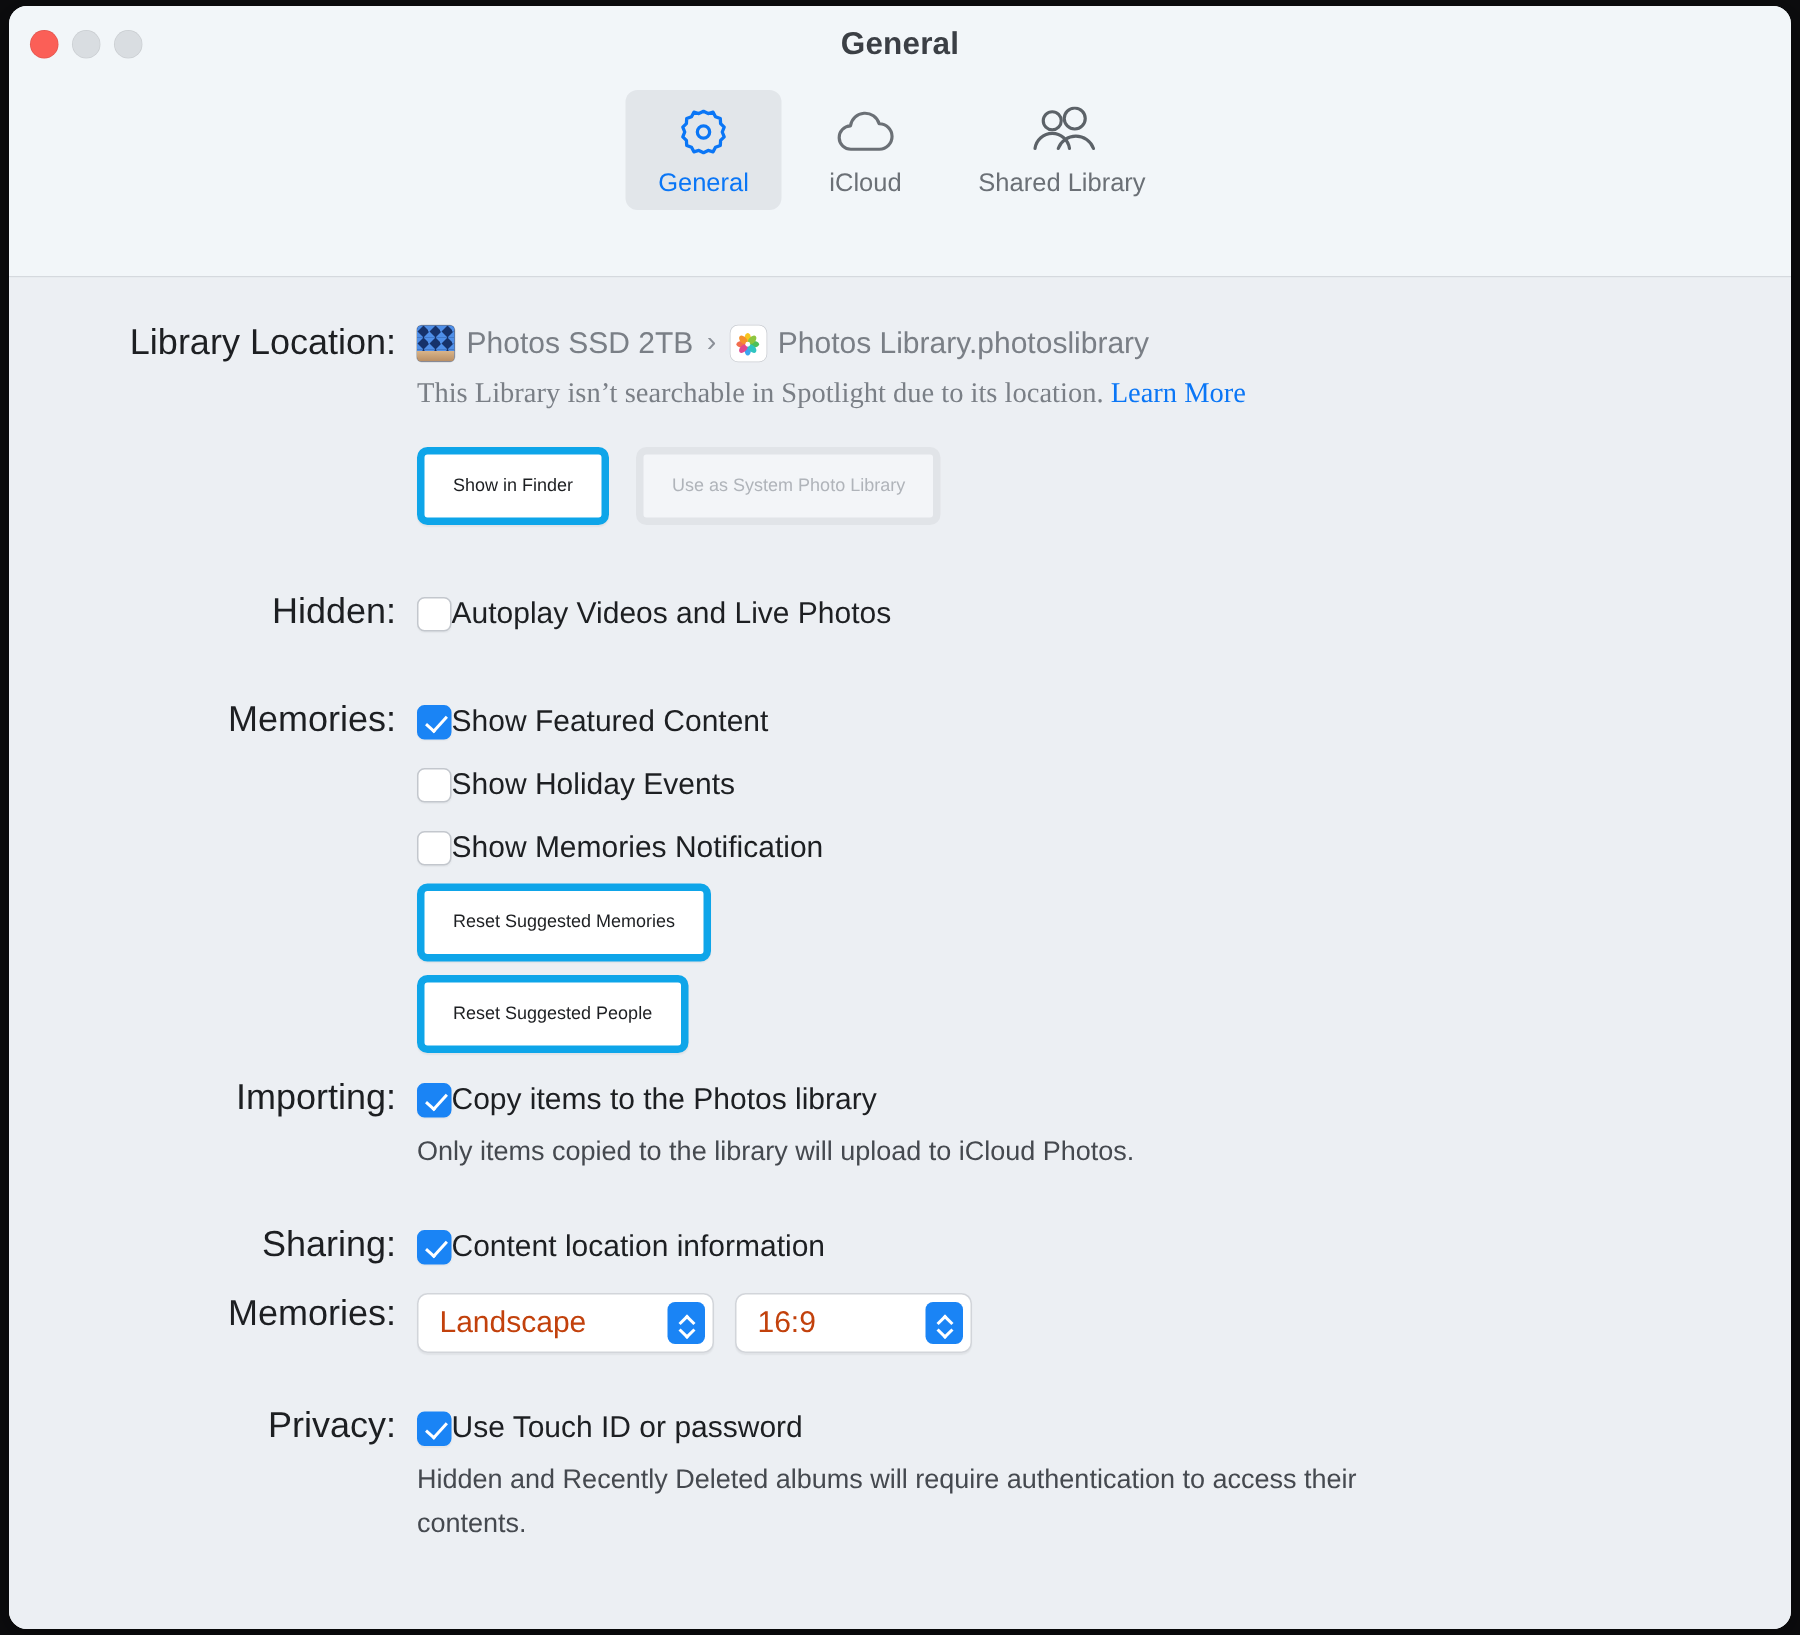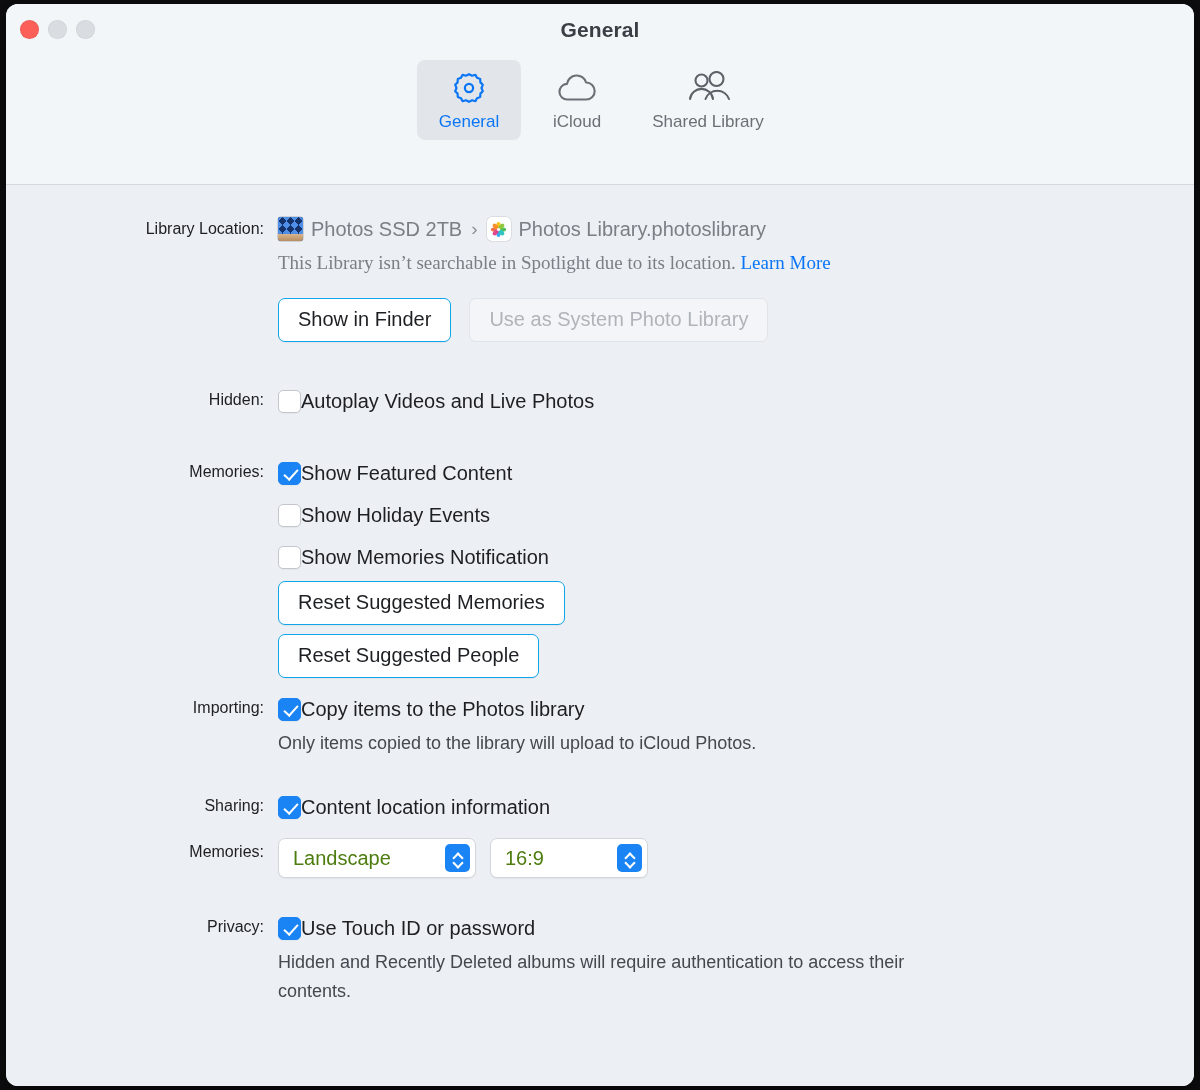--- a/index.html
+++ b/index.html
@@ -91,21 +91,21 @@
   }
 
   .row {
     display: flex;
     align-items: flex-start;
   }
   .row-label {
     width: 272px;
     text-align: right;
     padding-right: 14px;
-    font-size: 16px;
+    font-size: 24px;
     color: #1d1f22;
     flex: 0 0 272px;
     line-height: 28px;
   }
   .row-body { flex: 1; min-width: 0; }
 
   
   .lib-path {
     display: flex;
     align-items: center;
@@ -158,24 +158,24 @@
     color: #7a7f86;
     line-height: 30px;
     margin-top: 5px;
     font-family: Liberation Serif, serif;
   }
   .link { color: #0a76f6; cursor: pointer; }
 
   .btn-row { display: flex; gap: 18px; margin-top: 20px; }
 
   .btn {
-    font-size: 20px;
+    font-size: 12px;
     color: #1d1f22;
     background: #ffffff;
-    border: 1px solid #0ea5e9;
+    border: 5px solid #0ea5e9;
     border-radius: 7px;
     padding: 7px 19px 9px;
     line-height: 26px;
     cursor: default;
     white-space: nowrap;
     box-shadow: 0 1px 1px rgba(0,0,0,.05);
   }
   .btn.disabled {
     color: #b0b4ba;
     background: #f3f5f8;
@@ -230,21 +230,21 @@
     justify-content: space-between;
     background: #ffffff;
     border: 1px solid #d2d5da;
     border-radius: 7px;
     height: 40px;
     padding: 0 5px 0 14px;
     gap: 12px;
     cursor: default;
     box-shadow: 0 1px 1px rgba(0,0,0,.05);
   }
-  .popup .pv { font-size: 20px; color: #4d7c0f; white-space: nowrap; }
+  .popup .pv { font-size: 20px; color: #c2410c; white-space: nowrap; }
   .stepper {
     width: 25px; height: 28px;
     border-radius: 5px;
     background: #1a84f5;
     display: flex;
     flex-direction: column;
     align-items: center;
     justify-content: center;
     gap: 3px;
     flex: 0 0 auto;

